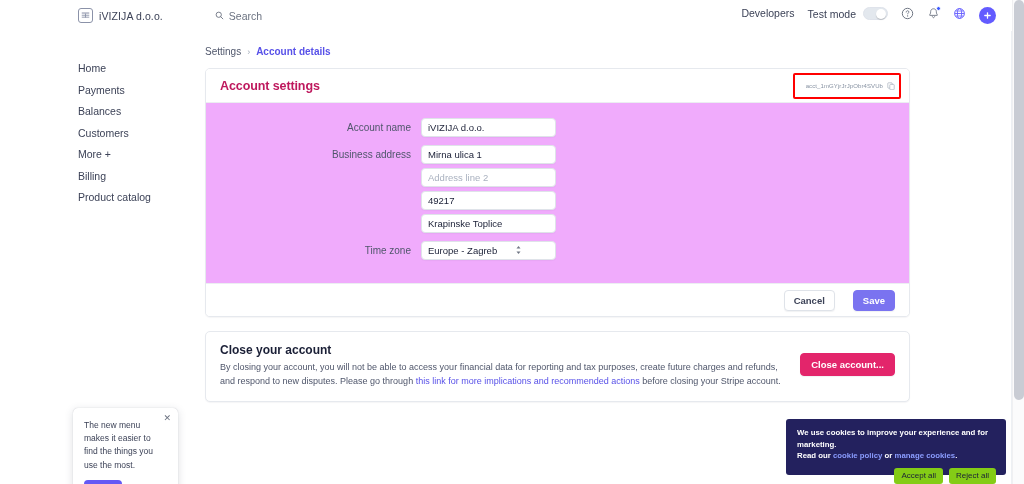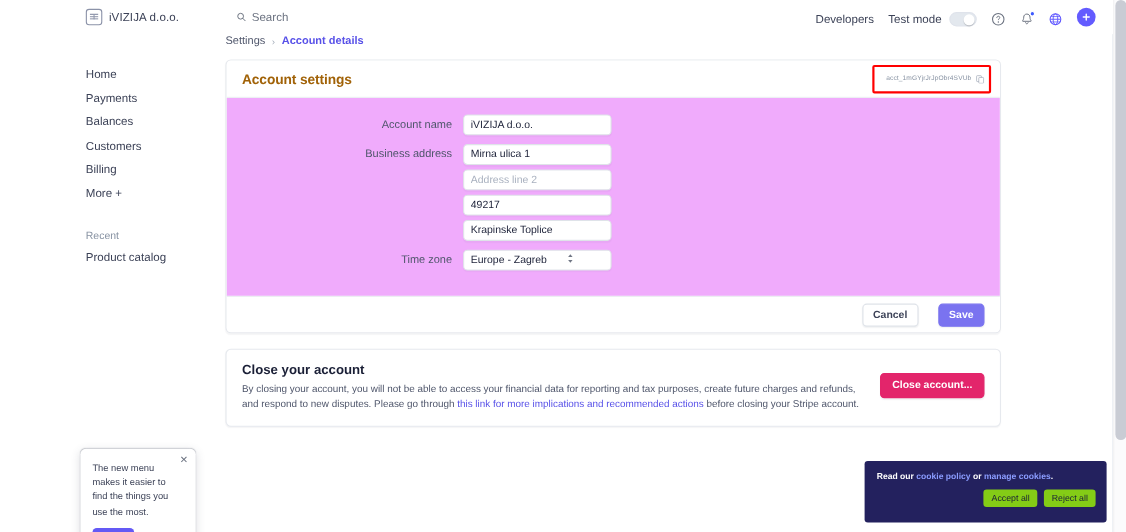--- a/index.html
+++ b/index.html
@@ -21,21 +21,21 @@
   .brand-logo {
     width: 15px; height: 15px; border: 1.2px solid #8b92a8; border-radius: 3px;
     display: flex; align-items: center; justify-content: center;
   }
   .brand-name { font-size: 10.5px; color: #3c4257; font-weight: 500; letter-spacing: .1px; }
 
   .searchbox { display: flex; align-items: center; gap: 5px; margin-left: 52px; }
   .search-label { font-size: 10.5px; color: #6b7280; }
 
   .topbar-right {
-    margin-left: auto; display: flex; align-items: flex-end; gap: 13px; padding-right: 16px;
+    margin-left: auto; display: flex; align-items: flex-start; gap: 13px; padding-right: 16px;
   }
   .tb-link { font-size: 10.5px; color: #3c4257; }
   .testmode-wrap { display: flex; align-items: center; gap: 7px; }
   .testmode-label { font-size: 10.5px; color: #3c4257; }
   .toggle {
     width: 25px; height: 13px; border-radius: 7px; background: #e3e8ee;
     position: relative; border: 1px solid #dfe3eb;
   }
   .toggle .knob {
     position: absolute; right: 1px; top: .5px; width: 10px; height: 10px;
@@ -54,37 +54,37 @@
   
   .sidebar { position: absolute; top: 58px; left: 0; width: 190px; }
   .nav-item {
     font-size: 10.5px; color: #3c4257; padding: 4.2px 0 4.2px 78px; line-height: 1.25;
   }
   .nav-section-label {
     font-size: 9.5px; color: #8792a2; padding: 0 0 0 78px; margin-top: 22px; margin-bottom: 4px;
   }
 
   
-  .main { position: absolute; top: 32px; left: 205px; width: 705px; }
+  .main { position: absolute; top: 46px; left: 205px; width: 705px; }
 
   .breadcrumb { display: flex; align-items: center; gap: 6px; font-size: 10px; }
   .bc-muted { color: #4f566b; }
   .bc-sep { color: #a3acb9; font-size: 9px; }
   .bc-active { color: #5851e8; font-weight: 600; }
 
   .card {
     margin-top: 11px; background: #fff; border: 1px solid #e6e9ee;
     border-radius: 5px; box-shadow: 0 1px 1px rgba(60,66,87,.05);
     overflow: hidden;
   }
   .card-head {
     height: 34px; display: flex; align-items: center; padding: 0 14px;
     border-bottom: 1px solid #eceef2; background: #fff; position: relative;
   }
-  .card-title { font-size: 12.5px; font-weight: 700; color: #a16207; letter-spacing: -.1px; }
+  .card-title { font-size: 12.5px; font-weight: 700; color: #be185d; letter-spacing: -.1px; }
   .acct-id-wrap { margin-left: auto; display: flex; align-items: center; gap: 4px; }
   .acct-id { font-size: 6px; color: #8792a2; letter-spacing: .1px; }
   .redbox {
     position: absolute; right: 8px; top: 4px; width: 108px; height: 26px;
     border: 2px solid #ff0000; border-radius: 2px; pointer-events: none;
   }
 
   .form-body { background: #f0abfc; padding: 14px 0 16px; }
   .form-row { display: flex; align-items: flex-start; margin-bottom: 7px; }
   .form-label {
@@ -255,24 +255,23 @@
         </svg>
       </span>
     </div>
   </div>
 
   <div class="sidebar">
     <div class="nav-item">Home</div>
     <div class="nav-item">Payments</div>
     <div class="nav-item">Balances</div>
     <div class="nav-item">Customers</div>
+    <div class="nav-item">More +</div>
     <div class="nav-item">Billing</div>
-    <div class="nav-item">More +</div>
-
-    <div class="nav-section-label">Recent</div>
+
     <div class="nav-item">Product catalog</div>
   </div>
 
   <div class="main">
 
     <div class="breadcrumb">
       <span class="bc-muted">Settings</span>
       <span class="bc-sep">›</span>
       <span class="bc-active">Account details</span>
     </div>
@@ -357,20 +356,21 @@
     <div class="scroll-thumb"></div>
   </div>
 
   <div class="tooltip">
     <span class="tooltip-close">✕</span>
     <div class="tooltip-text">The new menu makes it easier to find the things you use the most.</div>
     <button class="tooltip-btn">Next</button>
   </div>
 
   <div class="cookie">
+    <div class="cookie-text">We use cookies to improve your experience and for marketing.</div>
     <div class="cookie-text">
       <span>Read our </span><a href="#">cookie policy</a><span> or </span><a href="#">manage cookies</a><span>.</span>
     </div>
     <div class="cookie-actions">
       <button class="cookie-btn">Accept all</button>
       <button class="cookie-btn">Reject all</button>
     </div>
   </div>
 
 </div>

